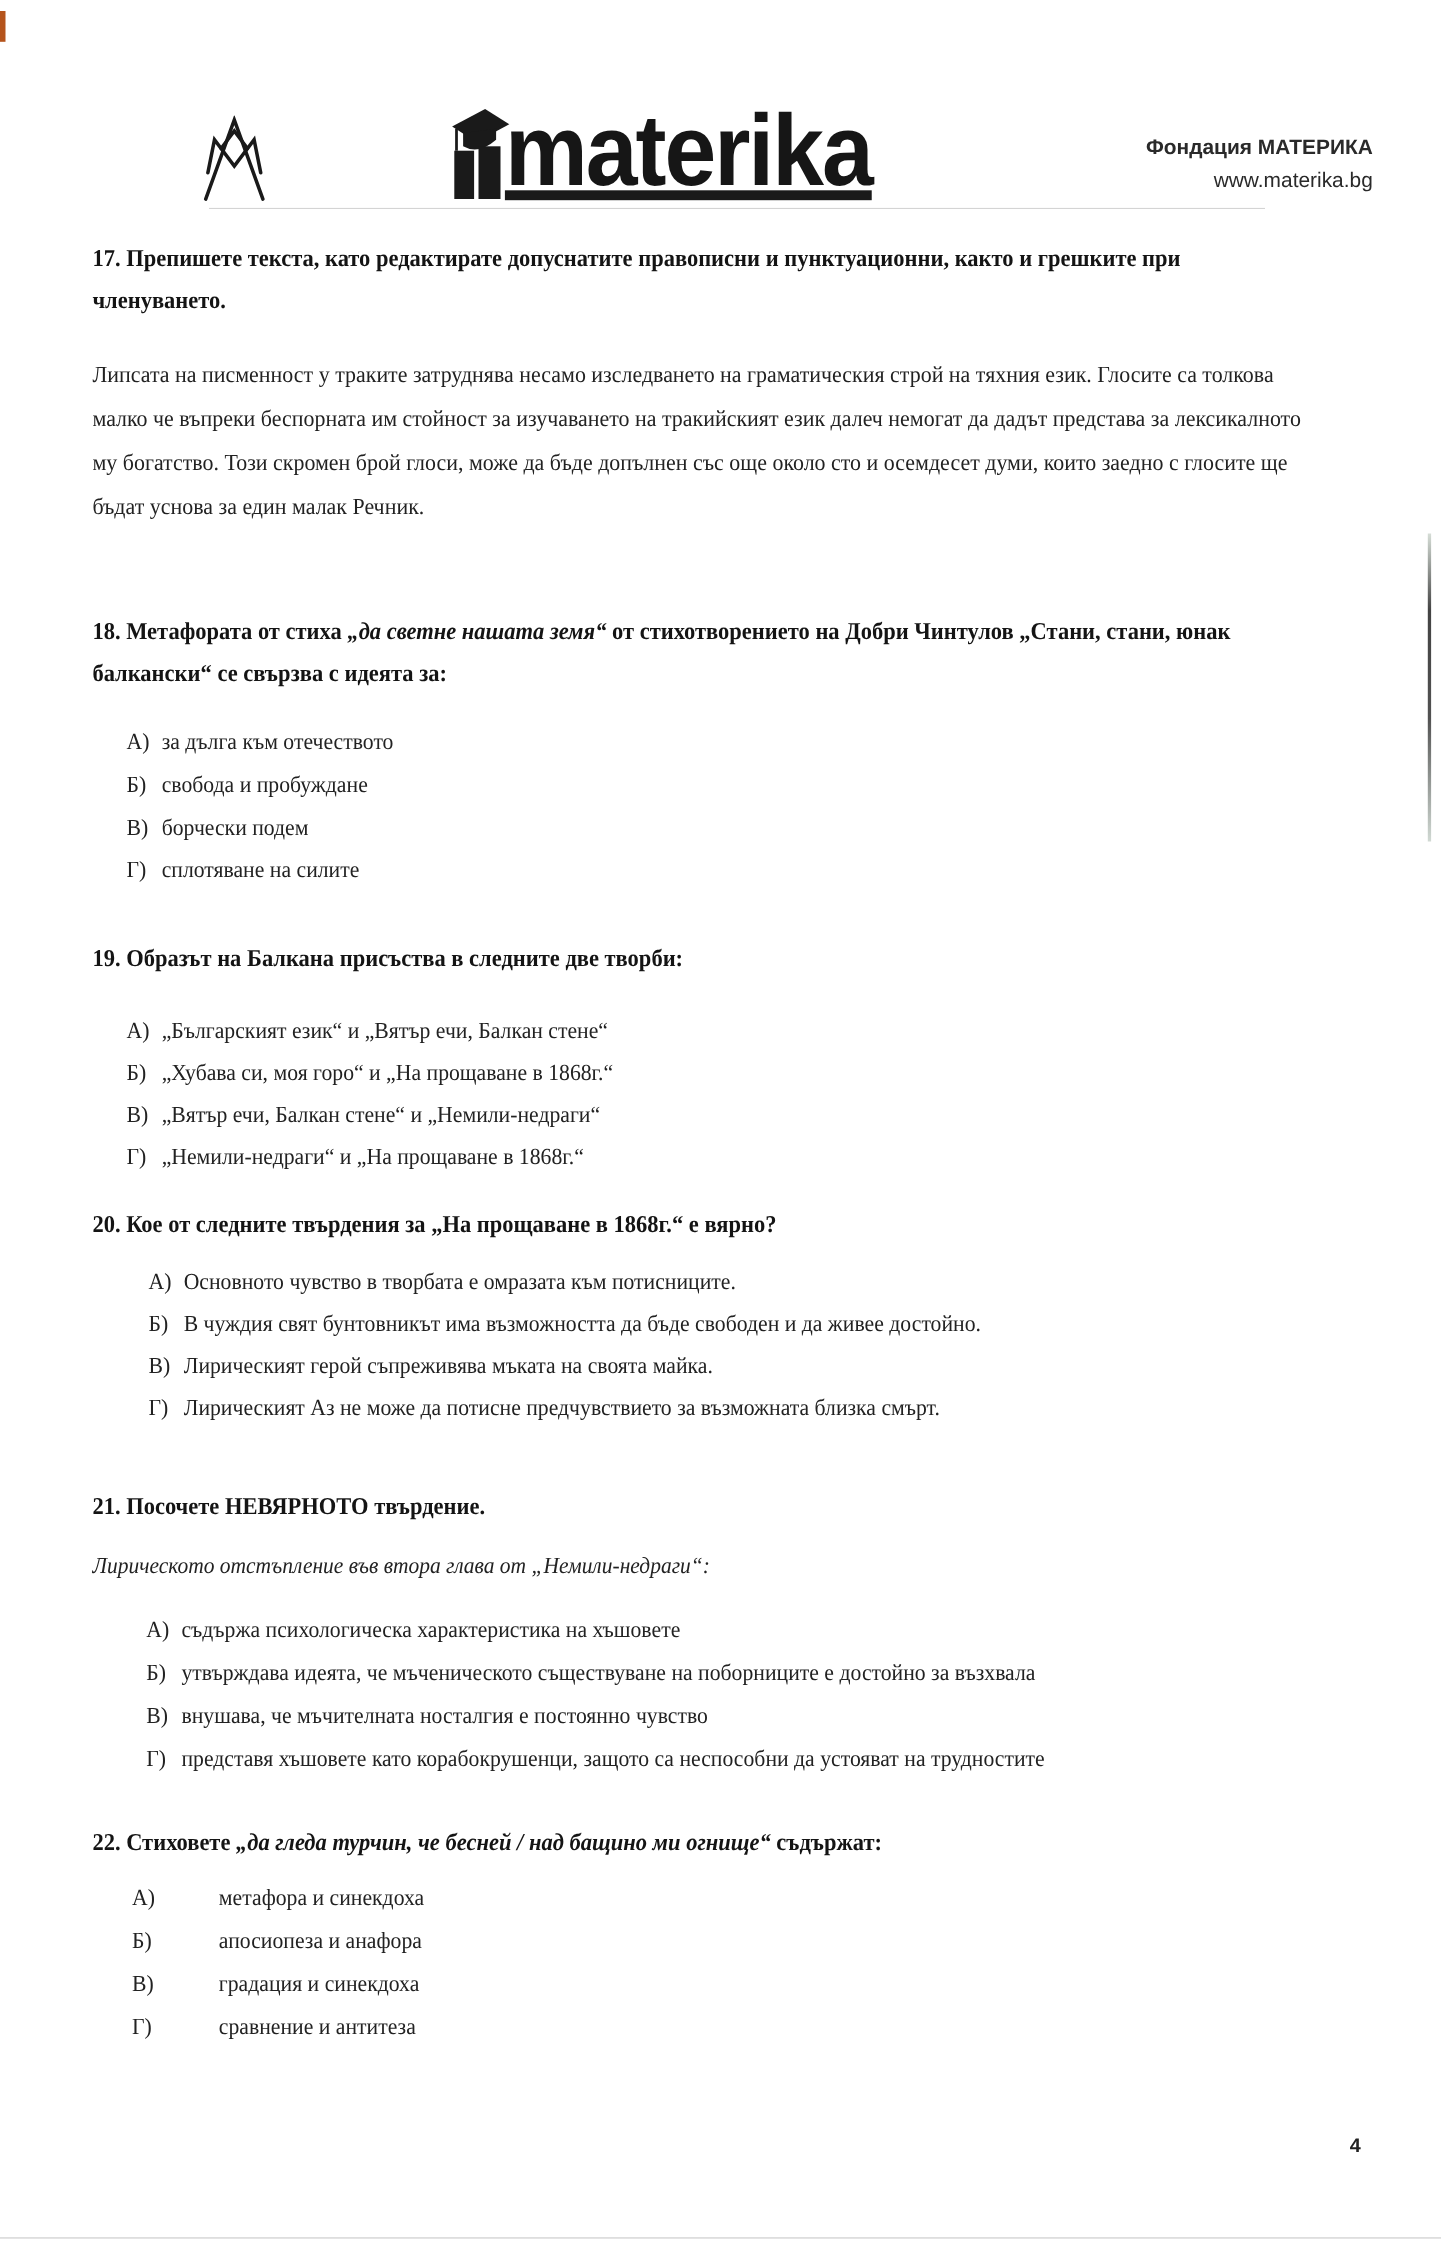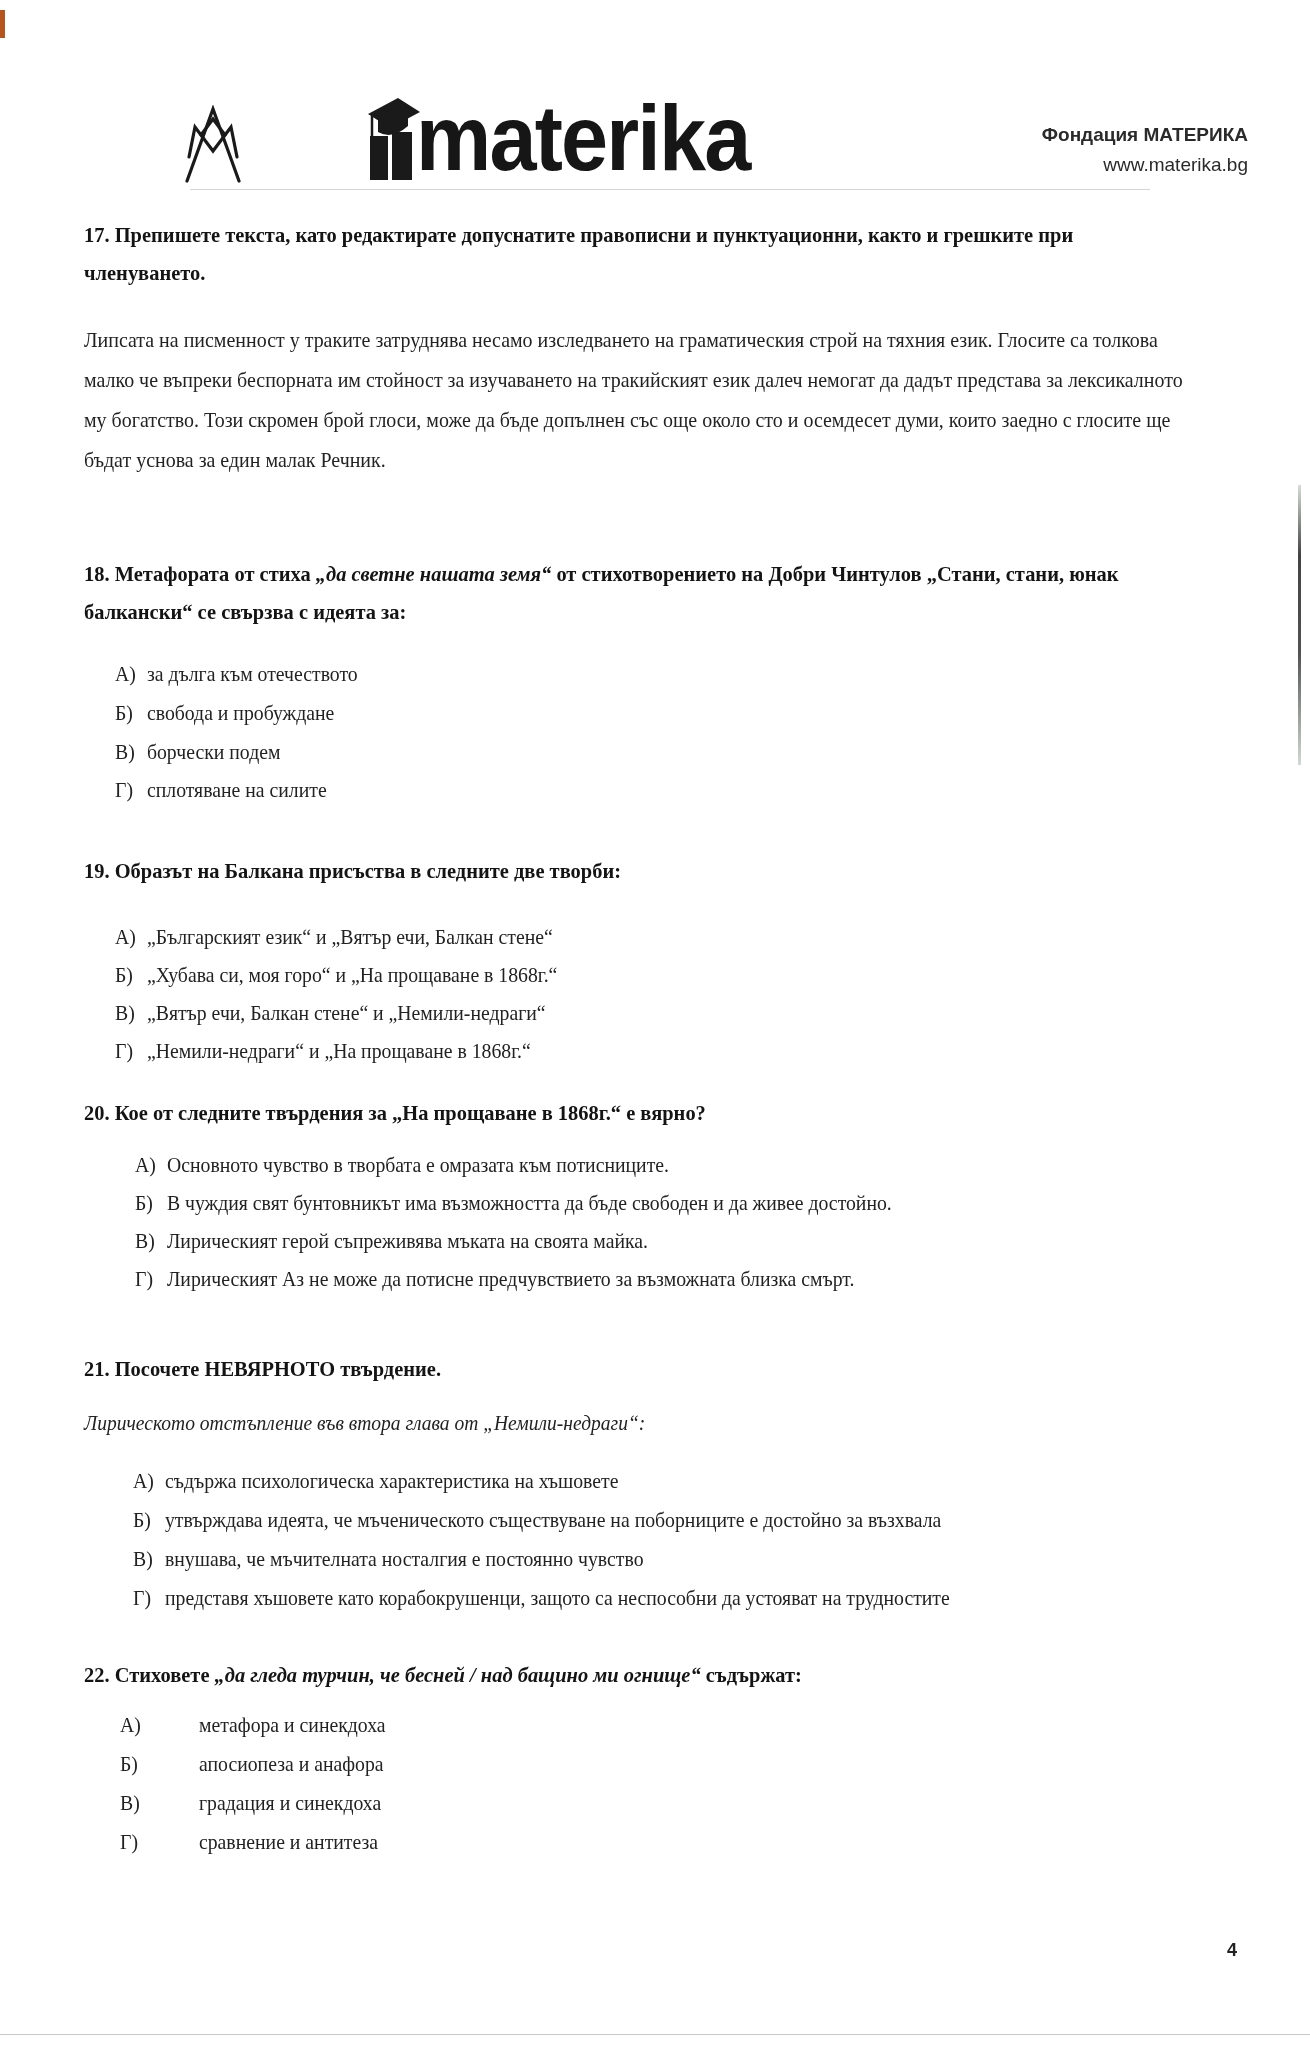--- a/index.html
+++ b/index.html
@@ -7,21 +7,21 @@
       width: 1310px; height: 2048px; position: relative; overflow: hidden;
       background: #ffffff; color: #1a1a1a;
       font-family: "Liberation Serif", serif;
     }
     .scan-mark { position: absolute; left: 0; top: 10px; width: 5px; height: 28px; background: #b5541c; }
     .edge-line { position: absolute; left: 1298px; top: 485px; width: 3px; height: 280px; background: linear-gradient(#cfd8d0, #222 25%, #333 60%, #c9d3cc); opacity: .85; }
     .bottom-line { position: absolute; left: 0; top: 2034px; width: 1310px; height: 1px; background: #c9c9c9; }
 
     .header { position: absolute; left: 0; top: 0; width: 1310px; height: 200px; }
     .mark-logo { position: absolute; left: 183px; top: 105px; width: 60px; height: 78px; }
-    .brand { position: absolute; left: 364px; top: 92px; height: 90px; display: flex; align-items: flex-start; }
+    .brand { position: absolute; left: 407px; top: 92px; height: 90px; display: flex; align-items: center; text-decoration: underline; }
     .brand-cap { width: 58px; height: 88px; position: relative; }
     .brand-text {
       font-family: "Liberation Sans", sans-serif; font-weight: bold; font-size: 92px;
       letter-spacing: -2px; line-height: 1; color: #161616; margin-left: -6px;
       transform: scaleX(0.92); transform-origin: left bottom;
     }
     .foundation {
       position: absolute; right: 62px; top: 120px; text-align: right;
       font-family: "Liberation Sans", sans-serif; color: #2a2a2a; font-size: 19px; line-height: 30px;
     }

